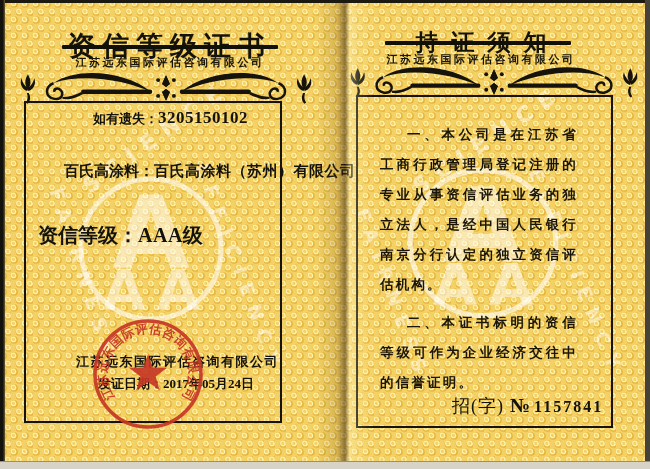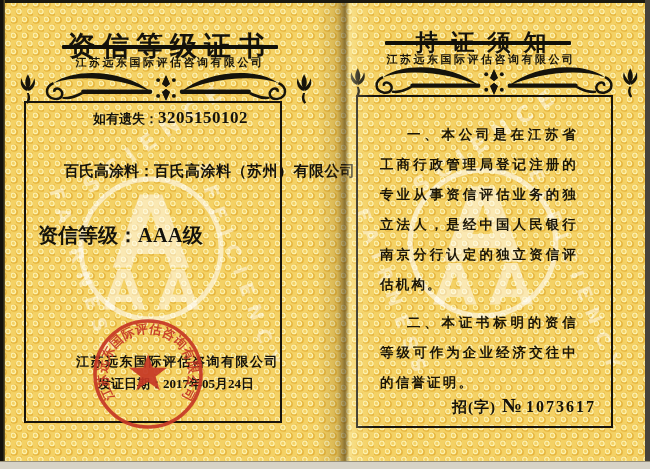--- a/index.html
+++ b/index.html
@@ -54,21 +54,21 @@
 
   
   .r-title{left:375px;top:12px;width:212px;font-size:23px;letter-spacing:13px;text-indent:13px;}
   .r-underline{left:385px;top:41px;width:186px;}
   .r-sub{left:375px;top:52px;width:212px;}
   .r-frame{left:356px;top:95px;width:253px;height:329px;}
   .notices{position:absolute;left:372px;top:112px;width:214px;}
   .notices p{margin:8px;font-size:13.5px;font-weight:bold;line-height:30px;letter-spacing:2.2px;
     text-align:justify;text-indent:2em;color:#1a1508;}
   .serial-row{position:absolute;left:452px;top:394px;white-space:nowrap;}
-  .serial-prefix{font-size:15px;font-weight:bold;letter-spacing:1px;}
+  .serial-prefix{font-size:18px;font-weight:normal;letter-spacing:1px;}
   .numero{font-size:20px;font-weight:bold;padding:0 4px 0 6px;}
   .serial-number{font-size:16px;font-weight:bold;letter-spacing:2px;}
 </style>
 </head>
 <body>
 
 <div class="scan">
 
   <svg class="bg-pattern" width="650" height="469">
     <defs>
@@ -221,21 +221,21 @@
     </svg>
 
     <div class="frame r-frame"></div>
 
     <div class="notices">
       <p>一、本公司是在江苏省工商行政管理局登记注册的专业从事资信评估业务的独立法人，是经中国人民银行南京分行认定的独立资信评估机构。</p>
       <p>二、本证书标明的资信等级可作为企业经济交往中的信誉证明。</p>
     </div>
 
     <div class="serial-row">
-      <span class="serial-prefix">招(字)</span><span class="numero">№</span><span class="serial-number">1073617</span>
+      <span class="serial-prefix">招(字)</span><span class="numero">№</span><span class="serial-number">1157841</span>
     </div>
   </section>
 
   <div class="fold-shadow"></div>
   <div class="edge-top"></div>
   <div class="edge-left"></div>
   <div class="edge-right"></div>
   <div class="edge-bottom"></div>
 </div>
 

